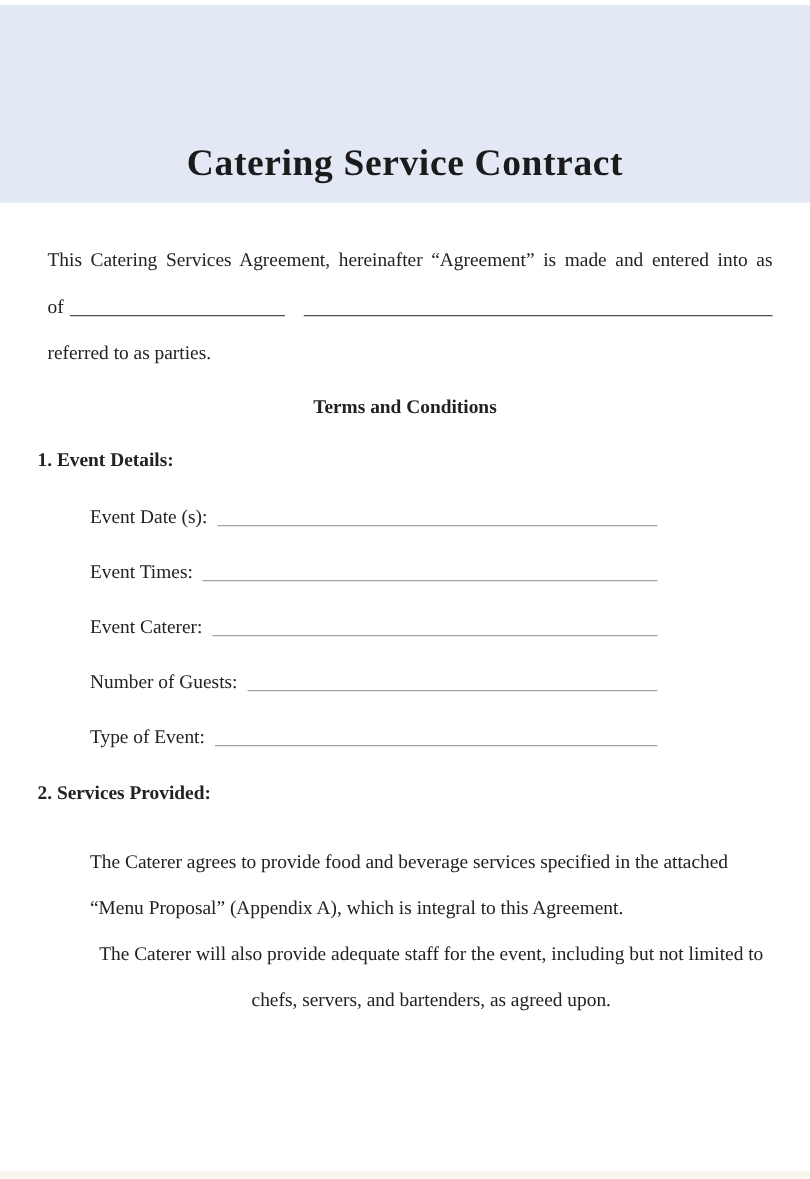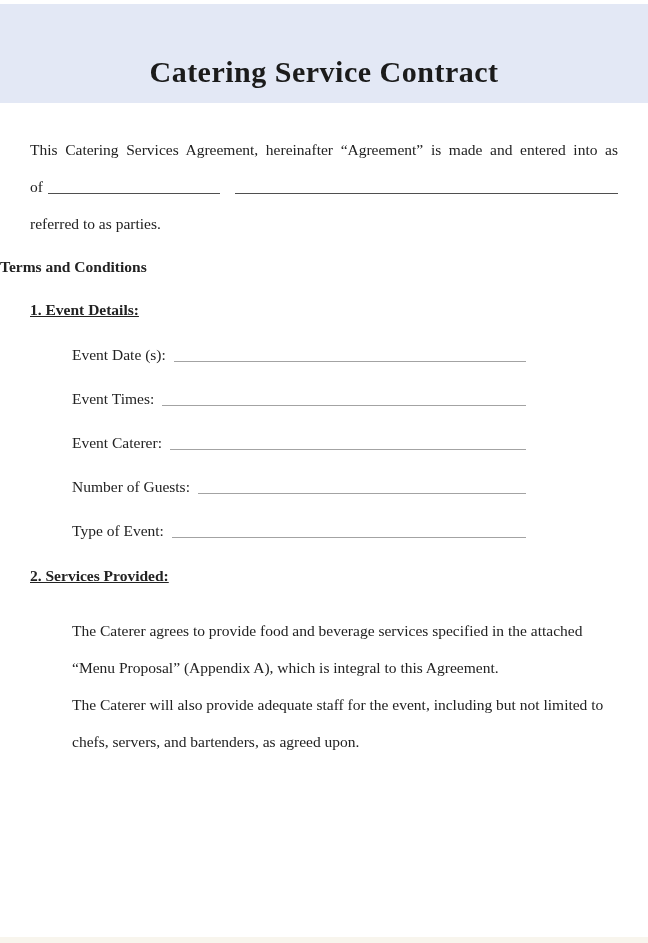--- a/index.html
+++ b/index.html
@@ -9,68 +9,68 @@
     margin:0 auto;
     background:#ffffff;
     color:#222222;
     font-family:"Liberation Serif","DejaVu Serif",serif;
     overflow:hidden;
     box-sizing:border-box;
   }
   
   .band{
     margin-top:4px;
-    height:99px;
+    height:158px;
     background:#e3e8f5;
     display:flex;
     align-items:flex-end;
     justify-content:center;
     padding-bottom:14px;
     box-sizing:border-box;
   }
   .band h1{
     margin:0;
     font-size:30px;
     font-weight:bold;
     letter-spacing:0.5px;
     color:#1b1b1b;
   }
   
   .intro{
-    margin:28px 30px 0 30px;
+    margin:28px 30px 0 38px;
     font-size:15.5px;
     line-height:37px;
   }
   .justify{
     text-align:justify;
     text-align-last:justify;
   }
   .flexline{display:flex;}
   .fl-text{white-space:pre;}
   .blank{
     align-self:flex-end;
     border-bottom:1.5px solid #4f4f4f;
     margin-bottom:11px;
   }
   .blank.date{width:172px;margin-left:5px;margin-right:9px;}
   .blank.party1{flex:1;margin-left:6px;}
   .blank.party2{width:212px;margin-left:6px;margin-right:12px;}
   
   .terms{
     margin:16px 0 0 0;
+    text-align:center;
     font-size:15.5px;
     font-weight:bold;
     line-height:18px;
   }
   .sec{
     margin:24px 30px 0 30px;
     font-size:15.5px;
     font-weight:bold;
     line-height:20px;
-    text-decoration:underline;
   }
   
   .frow{
     display:flex;
     margin:0 122px 26px 72px;
     font-size:15.5px;
     line-height:18px;
   }
   .frow:first-of-type{margin-top:26px;align-items:flex-end;}
   .frow .blank{
@@ -78,21 +78,21 @@
     border-bottom:1px solid #a3a3a3;
     margin-bottom:2px;
     margin-left:8px;
   }
   
   .para{
     margin:26px 30px 0 72px;
     font-size:15.5px;
     line-height:37px;
   }
-  .para + .para{margin-top:0;}
+  .para + .para{margin-top:0;text-align:center;}
   .bottom-edge{
     position:absolute;left:0;right:0;bottom:0;
     height:6px;background:#f8f5ed;
   }
 </style>
 </head>
 <body>
 
 <div class="page">
 

